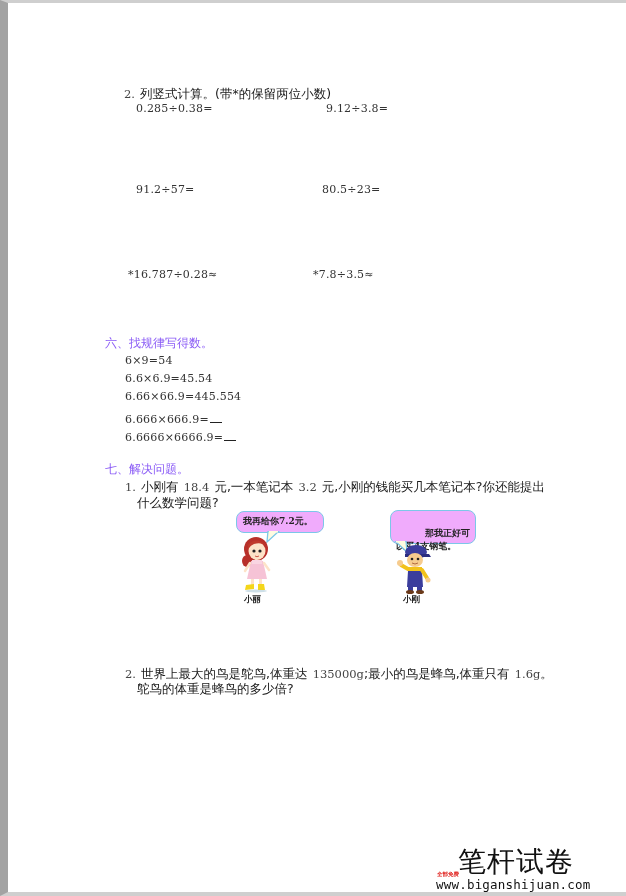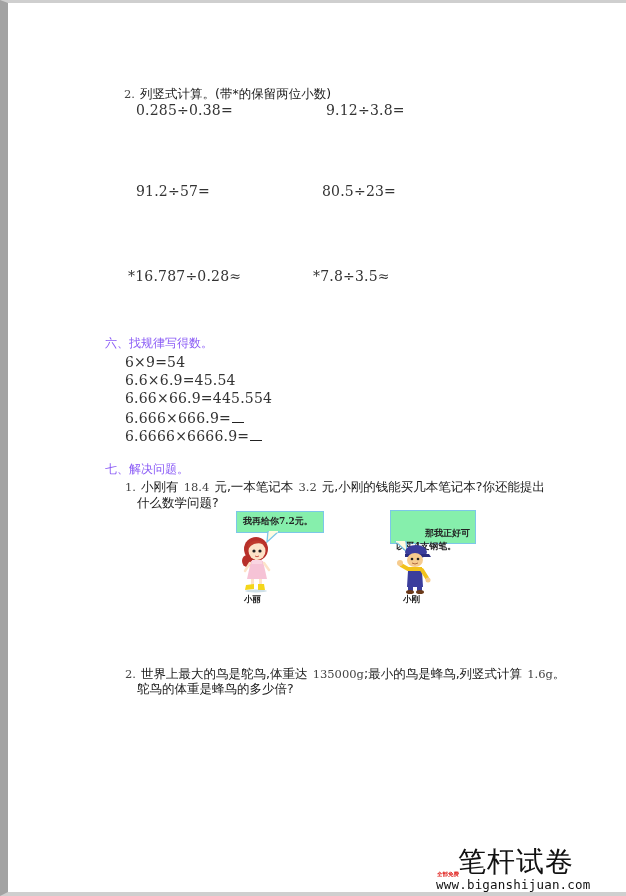--- a/index.html
+++ b/index.html
@@ -12,28 +12,28 @@
   .page {
     position: absolute; left: 0; top: 0; width: 626px; height: 896px;
     box-sizing: border-box;
     border-top: 3px solid #cfcfcf;
     border-left: 8px solid #a3a3a3;
     border-bottom: 4px solid #cfcfcf;
     background: #fff;
   }
   .abs { position: absolute; white-space: nowrap; }
   .sans { font-family: "DejaVu Sans", sans-serif; font-size: 12.5px; color: #1a1a1a; }
-  .serif { font-family: "DejaVu Serif", serif; font-size: 14px; color: #333; letter-spacing: 0.2px; }
+  .serif { font-family: "DejaVu Serif", serif; font-size: 11px; color: #333; letter-spacing: 0.2px; }
   .heading { font-family: Liberation Sans, sans-serif; font-size: 12px; color: #8b5cf6; }
   .num { font-family: "DejaVu Serif", serif; font-size: 11.5px; color: #444; }
   .blank { display: inline-block; width: 12px; border-bottom: 1.5px solid #222; height: 10px; vertical-align: baseline; margin-left: 1px; }
 
   
   .bubble {
-    position: absolute; background: #86efac; border: 1.5px solid #7cc7e8; border-radius: 0;
+    position: absolute; background: #f0abfc; border: 1.5px solid #7cc7e8; border-radius: 8px;
     font-family: "DejaVu Serif", serif; font-weight: bold; font-size: 9px; color: #222;
     padding: 3px 6px; line-height: 13px; box-sizing: border-box;
   }
   .char-label { font-family: "DejaVu Serif", serif; font-weight: bold; font-size: 8.5px; color: #222; }
 
   .logo-cn { font-family: "DejaVu Sans", sans-serif; font-size: 28px; color: #111; letter-spacing: 1px; text-align: right; }
   .logo-url { font-family: "DejaVu Sans Mono", monospace; font-size: 12.5px; color: #111; letter-spacing: 0.2px; }
   .logo-free { font-family: "DejaVu Sans", sans-serif; font-size: 5.5px; color: #e0201c; font-weight: bold; }
 </style>
 </head>
@@ -138,21 +138,21 @@
     <rect x="12" y="44" width="5" height="4" fill="#3b3d9c"></rect>
     <rect x="21" y="44" width="5" height="4" fill="#3b3d9c"></rect>
     <ellipse cx="14" cy="49" rx="4" ry="2" fill="#6b3a1a"></ellipse>
     <ellipse cx="24" cy="49" rx="4" ry="2" fill="#6b3a1a"></ellipse>
   </svg>
   <div class="abs char-label" style="left:395px; top:591px;">小刚</div>
 
   <div class="abs" style="left:117px; top:660px;">
     <span class="num">2.</span>
     <span class="sans">世界上最大的鸟是鸵鸟,体重达</span>
-    <span class="num">135000g</span><span class="sans">;最小的鸟是蜂鸟,列竖式计算</span>
+    <span class="num">135000g</span><span class="sans">;最小的鸟是蜂鸟,体重只有</span>
     <span class="num">1.6g</span><span class="sans">。</span>
   </div>
   <div class="abs sans" style="left:129px; top:678px;">鸵鸟的体重是蜂鸟的多少倍?</div>
 
   <div class="abs" style="left:423px; top:838px; width:200px; height:52px;">
     <div class="abs logo-free" style="left:6px; top:30px;">全部免费</div>
     <div class="abs logo-cn" style="left:27px; top:2px;">笔杆试卷</div>
     <div class="abs logo-url" style="left:5px; top:36px;">www.biganshijuan.com</div>
   </div>
 

